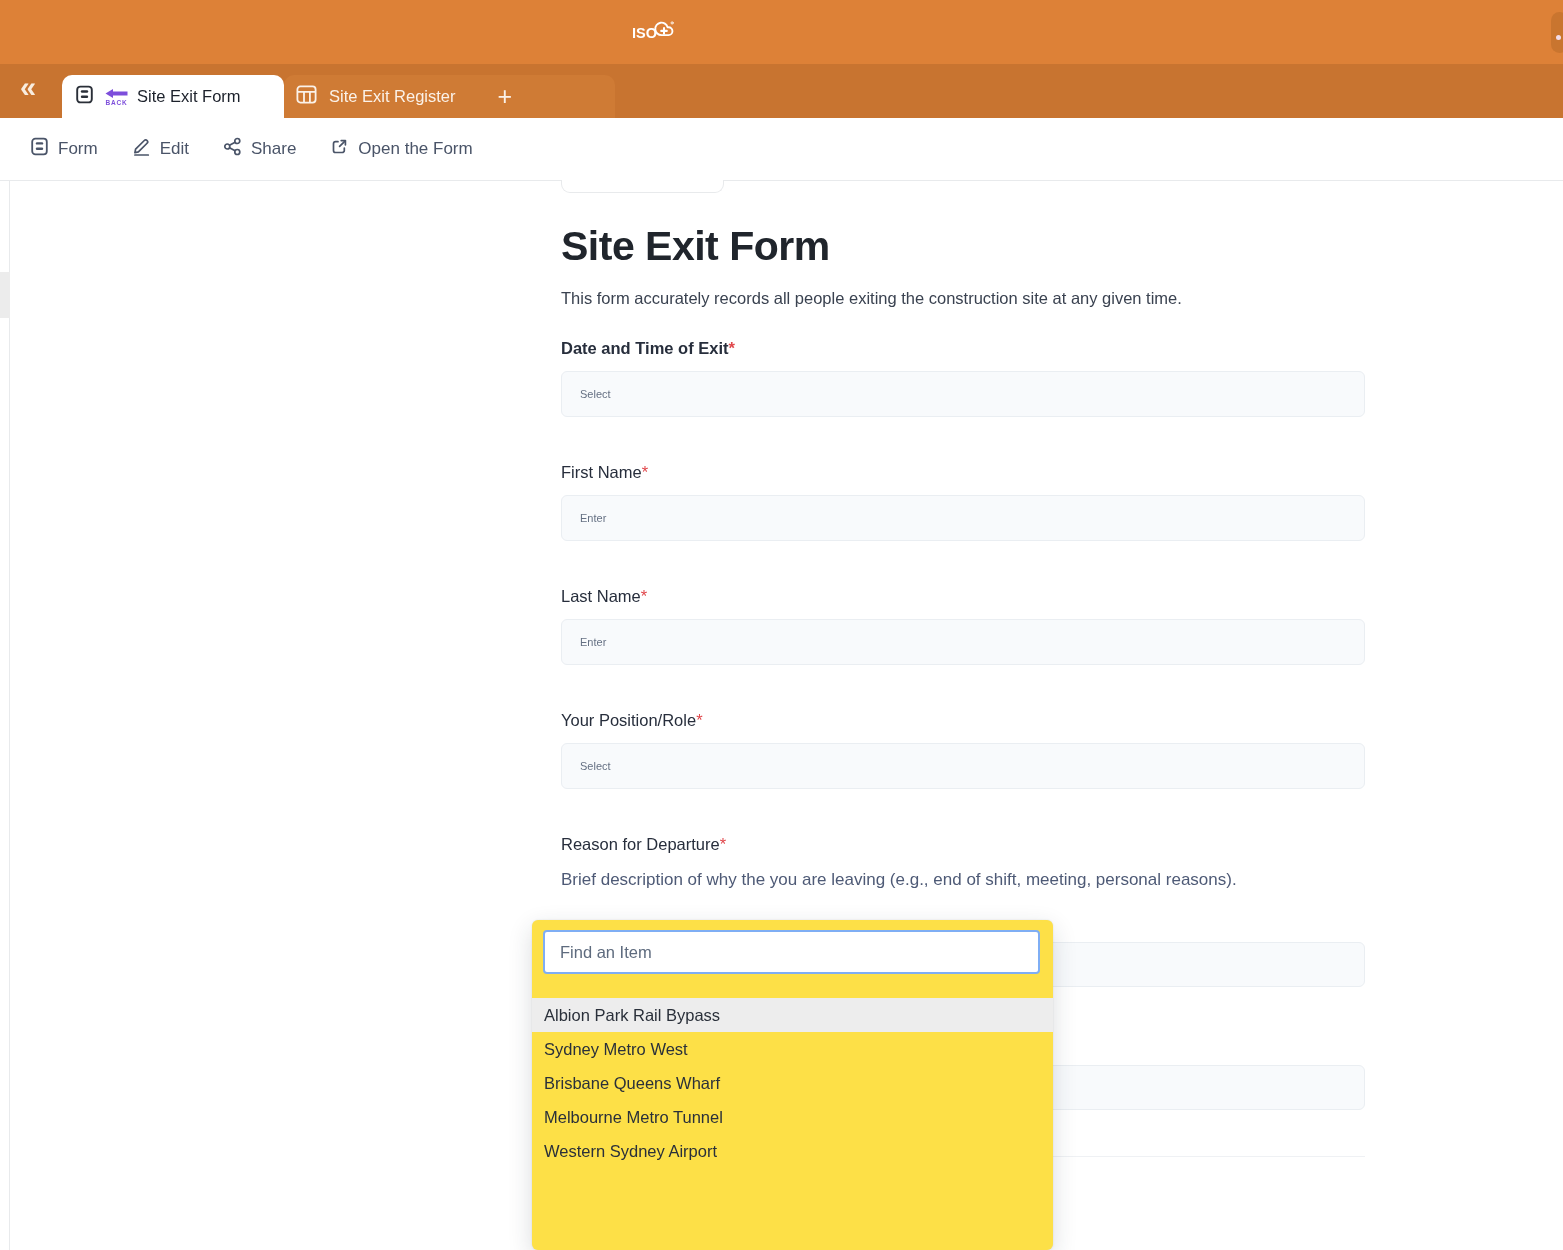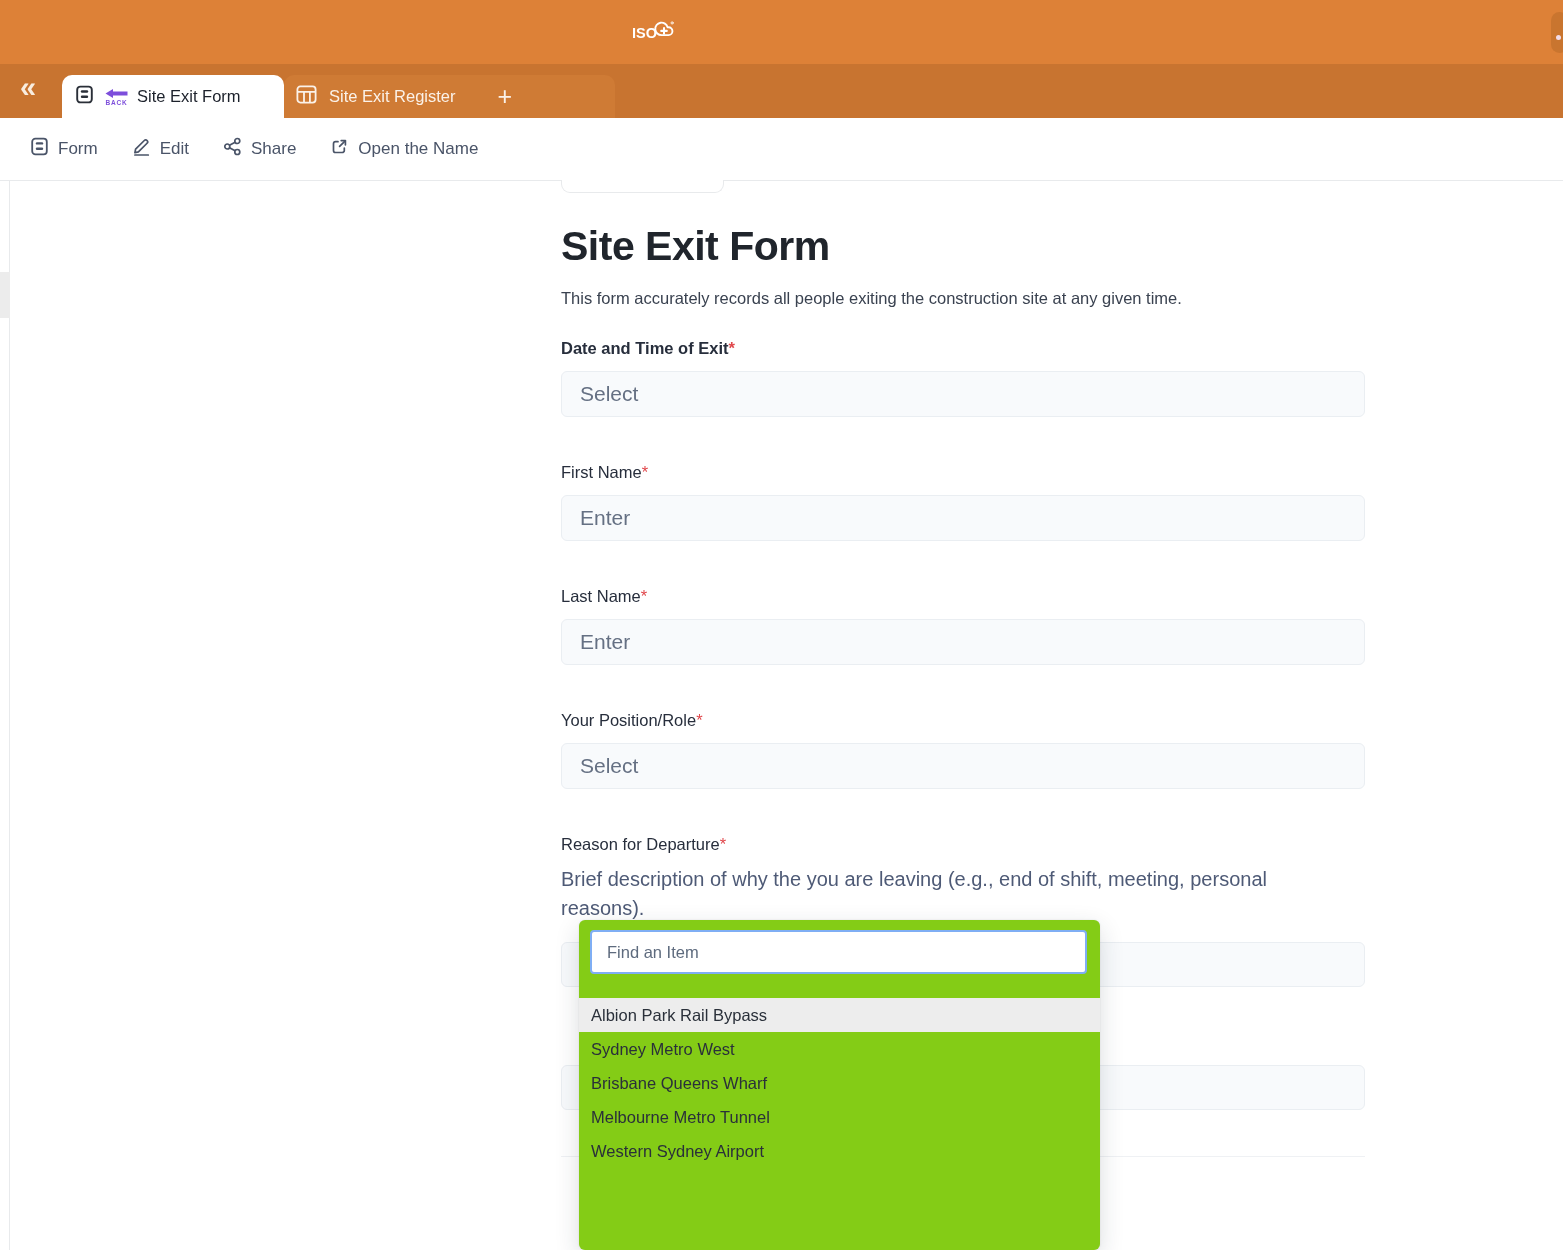--- a/index.html
+++ b/index.html
@@ -48,32 +48,32 @@
 
   .form-title { position:absolute; left:561px; top:42px; font-size:41px; font-weight:bold;
                 letter-spacing:-0.5px; color:#20252C; }
   .form-subtitle { position:absolute; left:561px; top:108px; font-size:16.5px; color:#3A4250; }
 
   .field-label { position:absolute; left:561px; font-size:16.5px; font-weight:500; color:#272E3C; white-space:nowrap; }
   .req { color:#E0474B; }
   .fl1 { top:158px;font-weight:bold; } .fl2 { top:282px; } .fl3 { top:406px; } .fl4 { top:530px; } .fl5 { top:654px; }
 
   .fld-input { position:absolute; left:561px; width:804px; height:46px; background:#F8FAFC;
-               border:1px solid #EAEEF2; border-radius:6px; padding:0 18px; font-size:21px;
+               border:1px solid #EAEEF2; border-radius:6px; padding:0 18px; font-size:11px;
                color:#333; outline:none; font-family:"Liberation Sans", sans-serif; }
   .fld-input::placeholder { color:#657083; opacity:1; }
   .in1 { top:190px; } .in2 { top:314px; } .in3 { top:438px; } .in4 { top:562px; }
   .in5 { top:761px; height:45px; } .in6 { top:884px; height:45px; }
 
-  .field-desc { position:absolute; left:561px; top:684px; width:748px; font-size:20px;
+  .field-desc { position:absolute; left:561px; top:684px; width:748px; font-size:17px;
                 line-height:29px; color:#4E5A76; }
   .divider { position:absolute; left:561px; top:975px; width:804px; height:1px; background:#EFF1F4; }
 
   
-  .dropdown { position:absolute; left:579px; top:739px; width:521px; height:330px; background:#84cc16;
+  .dropdown { position:absolute; left:532px; top:739px; width:521px; height:330px; background:#fde047;
               border-radius:6px; box-shadow:0 8px 24px rgba(30,41,59,.16), 0 0 2px rgba(30,41,59,.12);
               z-index:5; overflow:hidden; }
   .dd-search { position:absolute; left:11px; top:10px; width:497px; height:44px; background:#fff;
                border:2px solid #7FAEF4; border-radius:4px; padding:0 15px; font-size:16.5px;
                color:#333; outline:none; font-family:"Liberation Sans", sans-serif; }
   .dd-search::placeholder { color:#5E6B7E; opacity:1; }
   .dd-list { position:absolute; left:0; top:78px; width:100%; }
   .dd-item { height:34px; display:flex; align-items:center; padding-left:12px; font-size:16.5px;
              color:#2A303A; cursor:pointer;text-align:right; }
   .dd-item.hl { background:#EDEDED; }
@@ -165,21 +165,21 @@
   </div>
 
   <div class="tb-item">
     <span>
       <svg width="19" height="19" viewBox="0 0 19 19" fill="none" stroke="#4A5468" stroke-width="1.7" stroke-linecap="round" stroke-linejoin="round">
         <path d="M8 4.7 H5.6 A2.1 2.1 0 0 0 3.5 6.8 V13.4 A2.1 2.1 0 0 0 5.6 15.5 H12.2 A2.1 2.1 0 0 0 14.3 13.4 V11"></path>
         <path d="M11.2 3.6 H15.4 V7.8"></path>
         <line x1="15.2" y1="3.8" x2="9.6" y2="9.4"></line>
       </svg>
     </span>
-    <span>Open the Name</span>
+    <span>Open the Form</span>
   </div>
 </div>
 
 <div class="content">
   <div class="left-rail">
     <div class="rail-handle"></div>
   </div>
 
   <div class="peek-box"></div>
 

